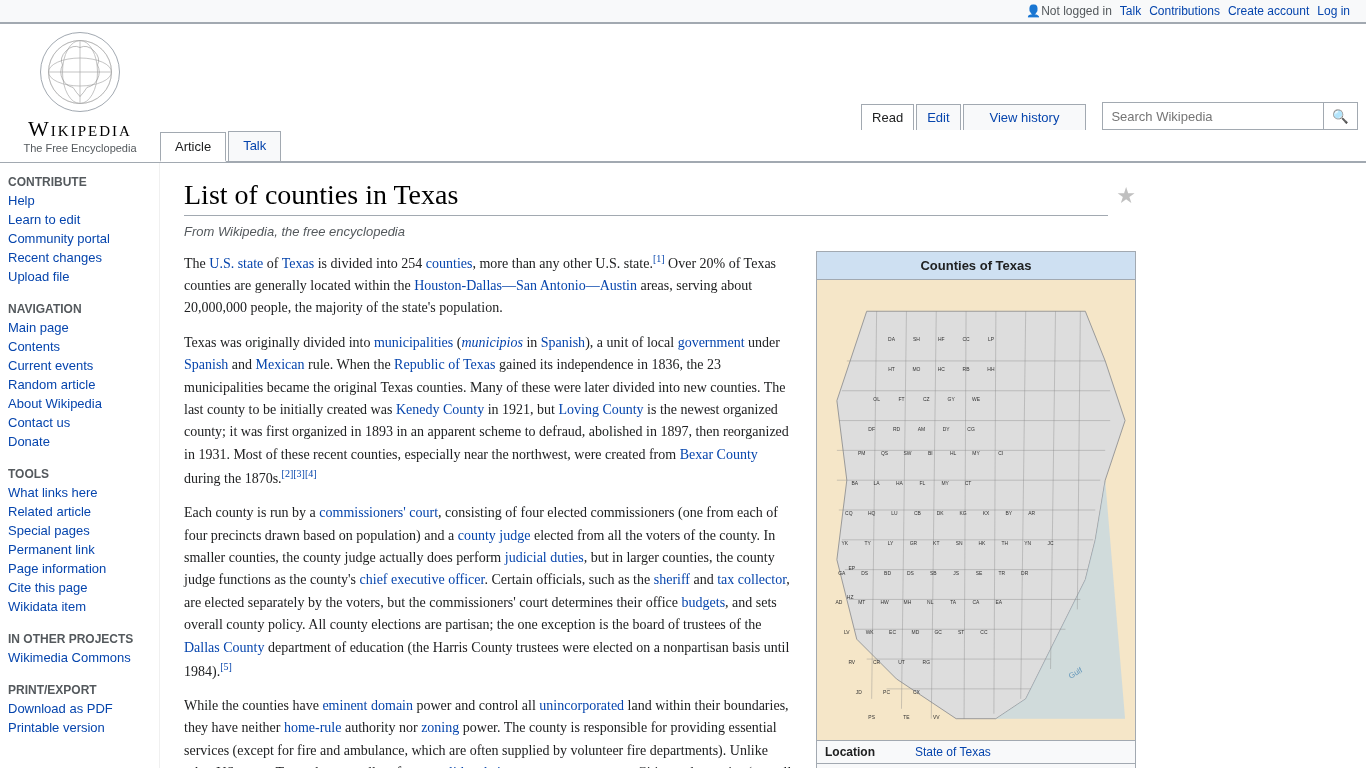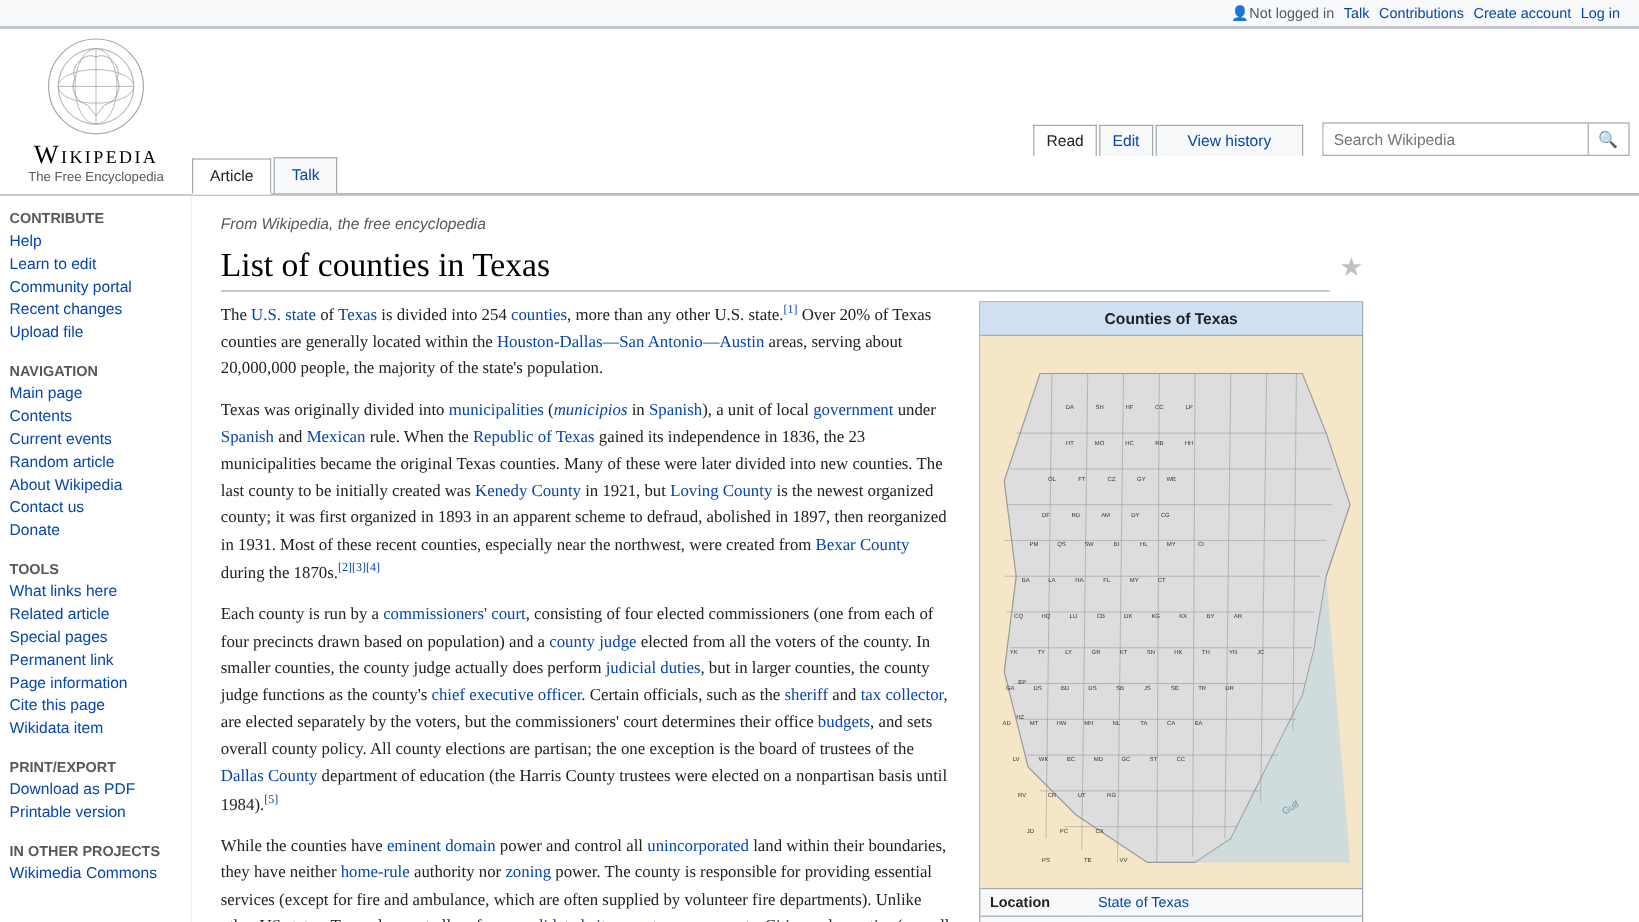--- a/index.html
+++ b/index.html
@@ -139,40 +139,40 @@
       <div class="sidebar-item"><a>What links here</a></div>
       <div class="sidebar-item"><a>Related article</a></div>
       <div class="sidebar-item"><a>Special pages</a></div>
       <div class="sidebar-item"><a>Permanent link</a></div>
       <div class="sidebar-item"><a>Page information</a></div>
       <div class="sidebar-item"><a>Cite this page</a></div>
       <div class="sidebar-item"><a>Wikidata item</a></div>
     </div>
 
     <div class="sidebar-section">
+      <div class="sidebar-heading">In other projects</div>
+      <div class="sidebar-item"><a>Wikimedia Commons</a></div>
+    </div>
+
+    <div class="sidebar-section">
       <div class="sidebar-heading">Print/export</div>
       <div class="sidebar-item"><a>Download as PDF</a></div>
       <div class="sidebar-item"><a>Printable version</a></div>
     </div>
 
-    <div class="sidebar-section">
-      <div class="sidebar-heading">In other projects</div>
-      <div class="sidebar-item"><a>Wikimedia Commons</a></div>
-    </div>
-
   </div>
 
   <div id="content">
-
-    <div id="page-subtitle" style="font-size:13px; color:#54595d; font-family:sans-serif; margin-bottom:12px; font-style:italic;">From Wikipedia, the free encyclopedia</div>
 
     <div style="display:flex; align-items:flex-start;">
       <h1 id="page-title" style="flex:1; font-family:'Linux Libertine',Georgia,serif; font-size:28px; font-weight:normal; border-bottom:1px solid #a2a9b1; padding-bottom:4px; margin-bottom:8px;">List of counties in Texas</h1>
       <span id="star-icon" style="color:#c0c0c0; font-size:22px; cursor:pointer; margin-left:8px; margin-top:4px;">★</span>
     </div>
+
+    <div id="page-subtitle" style="font-size:13px; color:#54595d; font-family:sans-serif; margin-bottom:12px; font-style:italic;">From Wikipedia, the free encyclopedia</div>
 
     <div class="infobox">
       <div class="infobox-title">Counties of Texas</div>
       <div class="infobox-map">
 
         <svg viewBox="0 0 320 460" xmlns="http://www.w3.org/2000/svg" style="width:100%;height:100%;">
           <rect width="320" height="460" fill="#f5e6c8"></rect>
 
           <path d="M50,30 L270,30 L290,80 L310,140 L290,200 L280,260 L270,300 L230,380 L210,420 L180,440 L140,440 L80,400 L40,360 L20,280 L30,200 L20,120 L50,30Z" fill="#ddd" stroke="#999" stroke-width="1"></path>
 

